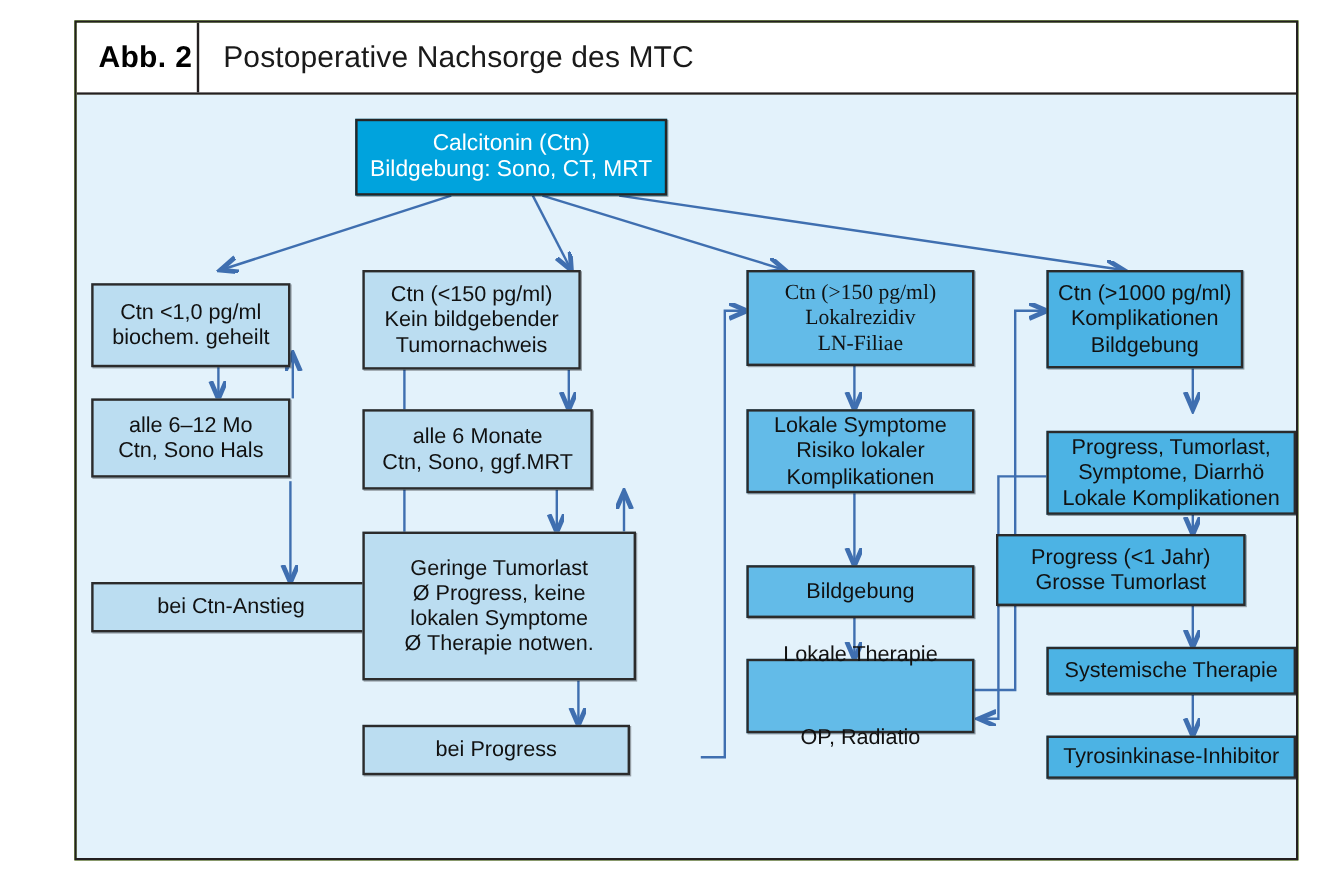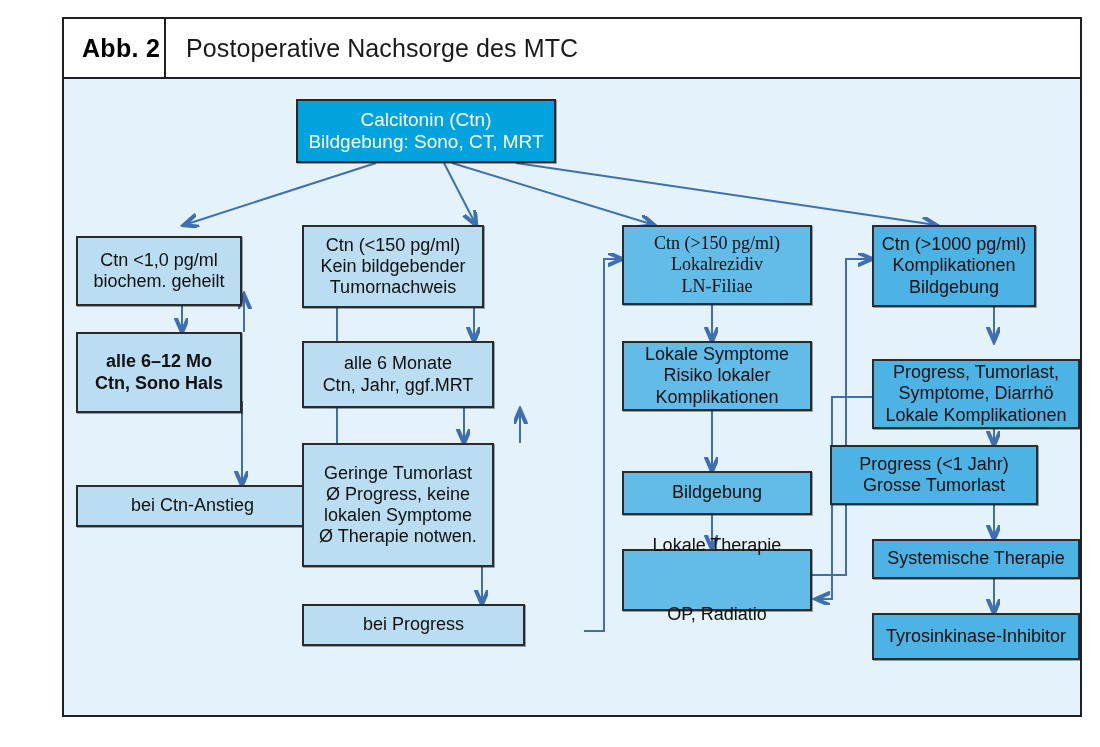--- a/index.html
+++ b/index.html
@@ -145,38 +145,38 @@
 
       <div class="node lvl-root" style="left:232px;top:20px;width:260px;height:64px;">
         <span>Calcitonin (Ctn)</span>
         <span>Bildgebung: Sono, CT, MRT</span>
       </div>
 
       <div class="node lvl-light" style="left:12px;top:157px;width:166px;height:70px;">
         <span>Ctn &lt;1,0 pg/ml</span>
         <span>biochem. geheilt</span>
       </div>
-      <div class="node lvl-light" style="left:12px;top:253px;width:166px;height:81px;font-weight:bold;">
+      <div class="node lvl-light" style="left:12px;top:253px;width:166px;height:66px;">
         <span>alle 6–12 Mo</span>
         <span>Ctn, Sono Hals</span>
       </div>
       <div class="node lvl-light" style="left:12px;top:406px;width:233px;height:42px;">
         <span>bei Ctn-Anstieg</span>
       </div>
 
       <div class="node lvl-light" style="left:238px;top:146px;width:182px;height:83px;">
         <span>Ctn (&lt;150 pg/ml)</span>
         <span>Kein bildgebender</span>
         <span>Tumornachweis</span>
       </div>
       <div class="node lvl-light" style="left:238px;top:262px;width:192px;height:67px;">
         <span>alle 6 Monate</span>
-        <span>Ctn, Jahr, ggf.MRT</span>
-      </div>
-      <div class="node lvl-light" style="left:238px;top:364px;width:192px;height:124px;">
+        <span>Ctn, Sono, ggf.MRT</span>
+      </div>
+      <div class="node lvl-light" style="left:238px;top:364px;width:228px;height:124px;">
         <span>Geringe Tumorlast</span>
         <span>Ø Progress, keine</span>
         <span>lokalen Symptome</span>
         <span>Ø Therapie notwen.</span>
       </div>
       <div class="node lvl-light" style="left:238px;top:525px;width:223px;height:42px;">
         <span>bei Progress</span>
       </div>
 
       <div class="node lvl-mid" style="left:558px;top:146px;width:190px;height:80px;font-family:Liberation Serif, serif;">
@@ -207,19 +207,19 @@
         <span>Symptome, Diarrhö</span>
         <span>Lokale Komplikationen</span>
       </div>
       <div class="node lvl-deep" style="left:766px;top:366px;width:208px;height:60px;align-items:center;">
         <span>Progress (&lt;1 Jahr)</span>
         <span>Grosse Tumorlast</span>
       </div>
       <div class="node lvl-deep" style="left:808px;top:460px;width:208px;height:40px;">
         <span>Systemische Therapie</span>
       </div>
-      <div class="node lvl-deep" style="left:808px;top:534px;width:208px;height:47px;">
+      <div class="node lvl-deep" style="left:808px;top:534px;width:208px;height:36px;">
         <span>Tyrosinkinase-Inhibitor</span>
       </div>
 
     </div>
   </div>
 </div>
 
 </body></html>

